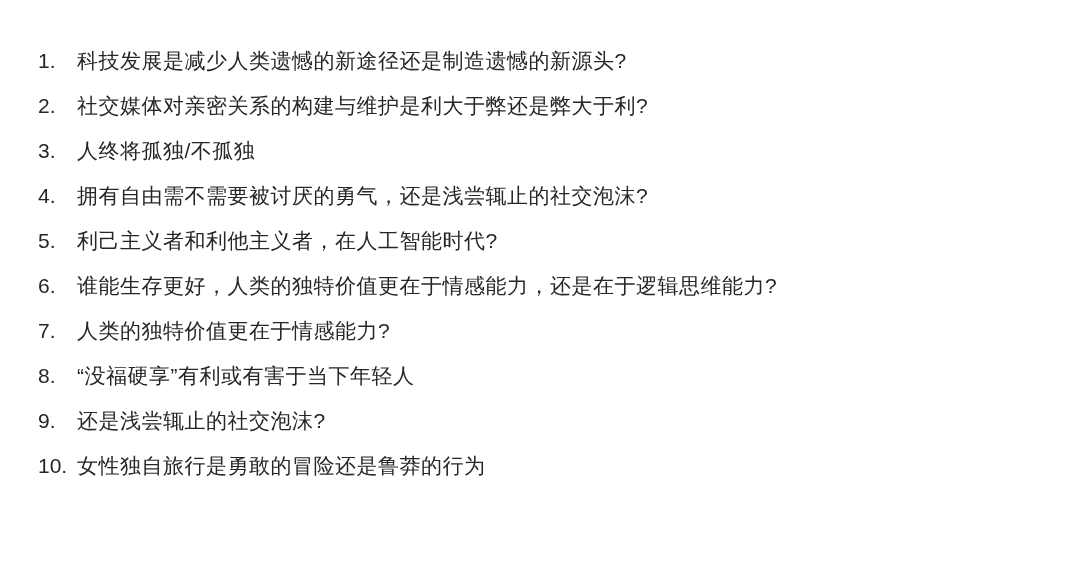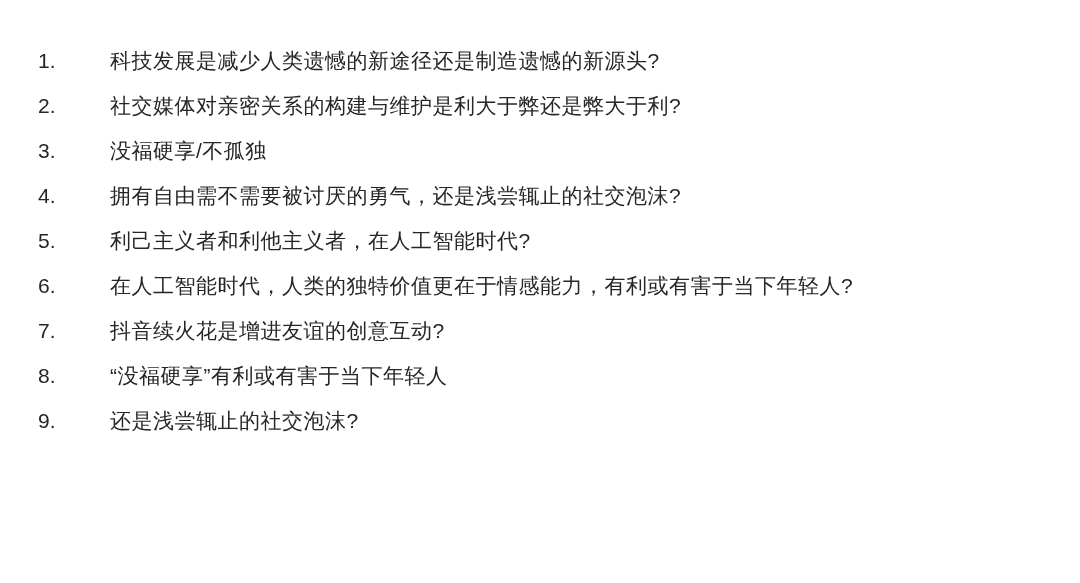--- a/index.html
+++ b/index.html
@@ -29,67 +29,70 @@
     letter-spacing: 0.5px;
   }
   .item-number {
     flex: 0 0 39px;
     width: 39px;
     letter-spacing: 0;
   }
   .item-text {
     flex: 1 1 auto;
     white-space: nowrap;
-    margin-left: 33px;
   }
 </style>
 </head>
 <body>
 
 <div class="topic-list">
 
   <div class="list-item">
     <span class="item-number">1.</span>
     <span class="item-text">科技发展是减少人类遗憾的新途径还是制造遗憾的新源头?</span>
   </div>
 
   <div class="list-item">
     <span class="item-number">2.</span>
     <span class="item-text">社交媒体对亲密关系的构建与维护是利大于弊还是弊大于利?</span>
   </div>
 
   <div class="list-item">
     <span class="item-number">3.</span>
-    <span class="item-text">没福硬享/不孤独</span>
+    <span class="item-text">人终将孤独/不孤独</span>
   </div>
 
   <div class="list-item">
     <span class="item-number">4.</span>
     <span class="item-text">拥有自由需不需要被讨厌的勇气，还是浅尝辄止的社交泡沫?</span>
   </div>
 
   <div class="list-item">
     <span class="item-number">5.</span>
     <span class="item-text">利己主义者和利他主义者，在人工智能时代?</span>
   </div>
 
   <div class="list-item">
     <span class="item-number">6.</span>
-    <span class="item-text">在人工智能时代，人类的独特价值更在于情感能力，有利或有害于当下年轻人?</span>
+    <span class="item-text">谁能生存更好，人类的独特价值更在于情感能力，还是在于逻辑思维能力?</span>
   </div>
 
   <div class="list-item">
     <span class="item-number">7.</span>
-    <span class="item-text">抖音续火花是增进友谊的创意互动?</span>
+    <span class="item-text">人类的独特价值更在于情感能力?</span>
   </div>
 
   <div class="list-item">
     <span class="item-number">8.</span>
     <span class="item-text">“没福硬享”有利或有害于当下年轻人</span>
   </div>
 
   <div class="list-item">
     <span class="item-number">9.</span>
     <span class="item-text">还是浅尝辄止的社交泡沫?</span>
   </div>
 
+  <div class="list-item">
+    <span class="item-number">10.</span>
+    <span class="item-text">女性独自旅行是勇敢的冒险还是鲁莽的行为</span>
+  </div>
 
 </div>
 
 </body></html>

